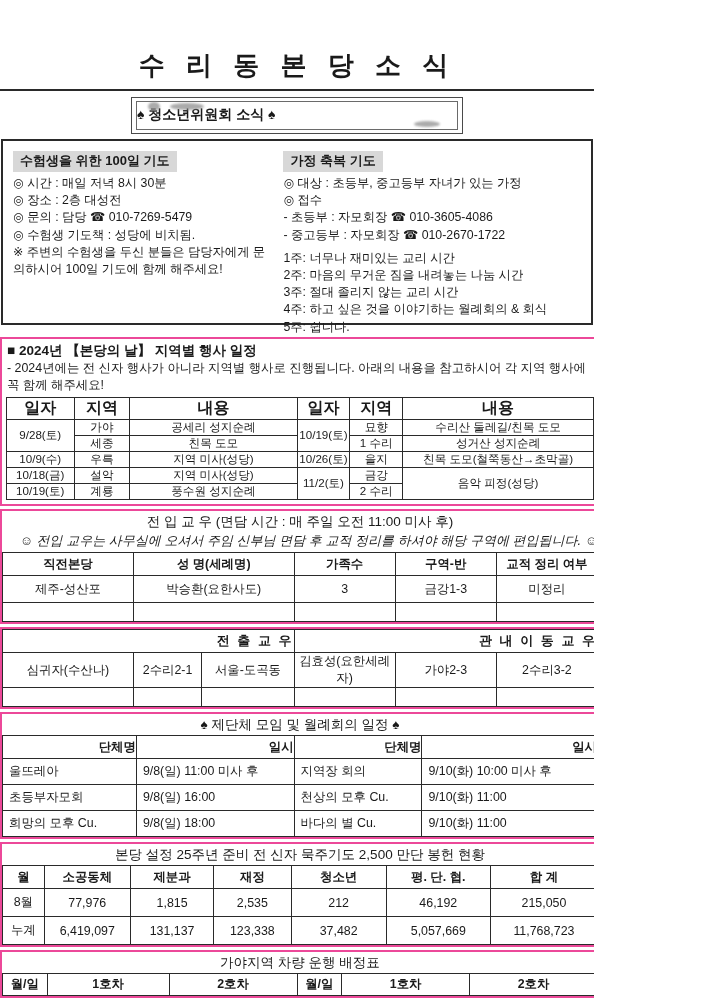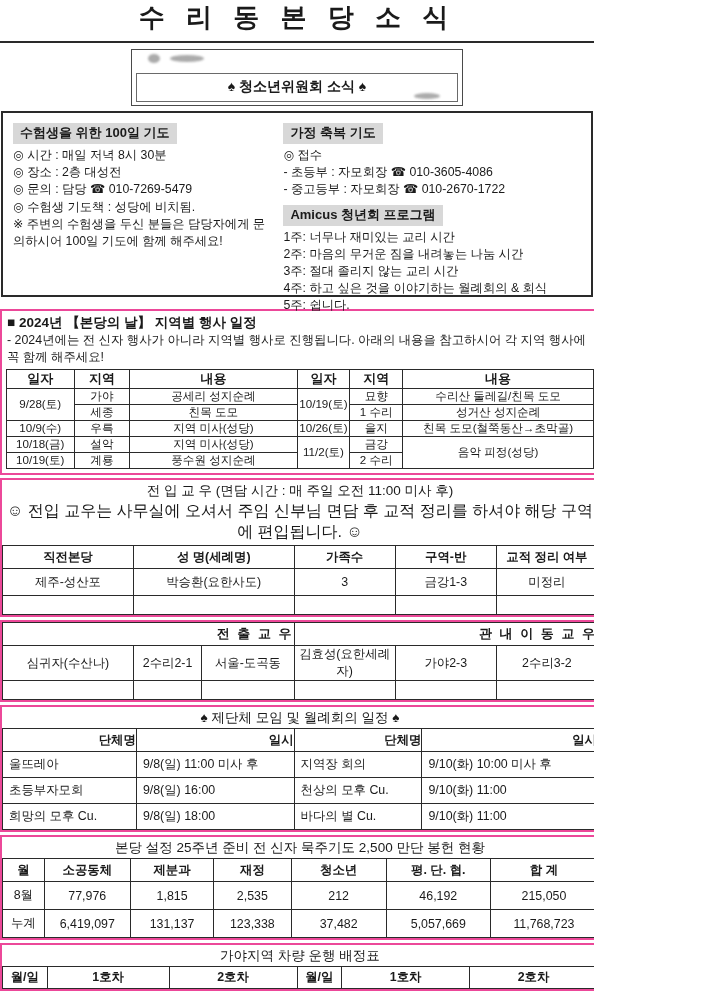--- a/index.html
+++ b/index.html
@@ -2,27 +2,27 @@
 <html><head>
 <meta charset="utf-8">
 <style>
   * { margin:0; padding:0; box-sizing:border-box; }
   html,body { background:#ffffff; }
   body {
     width:707px; height:1000px;
     font-family:"Liberation Sans","DejaVu Sans",sans-serif;
     color:#1a1a1a;
   }
-  .page { width:594px; height:1000px; position:relative; overflow:hidden; }
+  .page { width:594px; height:1000px; position:relative; padding-top:48px; overflow:hidden; }
 
   .main-title { text-align:center; font-size:26px; font-weight:bold; letter-spacing:7px; white-space:pre; }
   .title-rule { margin-top:6px; border-top:2.5px solid #2a2a2a; width:100%; }
 
   .banner { width:332px; margin:6px auto 0; border:1.5px solid #4a4a4a; padding:3px 4px; position:relative; background:#fff; }
-  .banner-inner { border:1px solid #6a6a6a; text-align:center; font-weight:bold; font-size:14px; padding:4px 0 5px;margin-top:20px; }
+  .banner-inner { border:1px solid #6a6a6a; text-align:left; font-weight:bold; font-size:14px; padding:4px 0 5px; }
   .smudge { position:absolute; background:#8f8f8f; border-radius:50%; filter:blur(1px); opacity:.75; }
   .smudge-tl { width:34px; height:7px; top:5px; left:38px; }
   .smudge-tl2 { width:12px; height:9px; top:4px; left:16px; }
   .smudge-br { width:26px; height:6px; bottom:6px; right:22px; }
 
   .youth-box { width:592px; height:186px; margin:5px auto 0; border:2px solid #2a2a2a; display:flex; gap:10px; padding:10px 8px 6px 10px; }
   .col-exam { width:46.5%; }
   .col-right { width:53.5%; }
   .hl-title { display:inline-block; background:#d8d8d8; font-weight:bold; font-size:13px; padding:1px 7px 2px; margin-bottom:3px; }
   .body-line { font-size:12.3px; line-height:1.4; }
@@ -33,25 +33,25 @@
 
   .regional-heading { font-weight:bold; font-size:13.5px; padding:3px 5px 0; }
   .regional-desc { font-size:12.4px; line-height:1.35; padding:0 5px 3px; }
   .regional-table-wrap { margin:1px 4px 4px; }
 
   table { width:100%; border-collapse:collapse; table-layout:fixed; }
   th,td { border:1px solid #2a2a2a; text-align:center; font-size:12.4px; overflow:hidden; }
   th { font-weight:bold; }
 
   .tbl-regional { border:1.5px solid #2a2a2a; }
-  .tbl-regional th { height:17px; font-size:13px; }
+  .tbl-regional th { height:17px; font-size:16px; }
   .tbl-regional td { height:15px; font-size:11.6px; }
 
   .sect-title { text-align:center; font-weight:normal; font-size:13.5px; padding:2px 0 1px; }
-  .sect-note { text-align:center; font-size:16px; padding:0 0 2px; }
+  .sect-note { text-align:right; font-size:13px; padding:0 0 2px;font-style:italic; }
 
   .tbl-std th { height:23px; }
   .tbl-std td { height:27px; }
   .tbl-std tr.empty td { height:19px; }
 
   .band { height:16px; font-size:13px; letter-spacing:2px;text-align:right; }
 
   .tbl-meet td { height:26px; }
   .tbl-meet th { height:23px;text-align:right; }
   .ta-l { text-align:left; padding-left:6px; }
@@ -80,25 +80,25 @@
     <div class="col-exam">
       <span class="hl-title">수험생을 위한 100일 기도</span>
       <div class="body-line">◎ 시간 : 매일 저녁 8시 30분</div>
       <div class="body-line">◎ 장소 : 2층 대성전</div>
       <div class="body-line">◎ 문의 : 담당 ☎ 010-7269-5479</div>
       <div class="body-line">◎ 수험생 기도책 : 성당에 비치됨.</div>
       <div class="body-line">※ 주변의 수험생을 두신 분들은 담당자에게 문의하시어 100일 기도에 함께 해주세요!</div>
     </div>
     <div class="col-right">
       <span class="hl-title">가정 축복 기도</span>
+      <div class="body-line">◎ 대상 : 초등부, 중고등부 자녀가 있는 가정</div>
       <div class="body-line">◎ 접수</div>
       <div class="body-line">- 초등부 : 자모회장 ☎ 010-3605-4086</div>
       <div class="body-line">- 중고등부 : 자모회장 ☎ 010-2670-1722</div>
       <div class="amicus-block">
-        <span class="hl-title">Amicus 청년회 프로그램</span>
         <div class="body-line">1주: 너무나 재미있는 교리 시간</div>
         <div class="body-line">2주: 마음의 무거운 짐을 내려놓는 나눔 시간</div>
         <div class="body-line">3주: 절대 졸리지 않는 교리 시간</div>
         <div class="body-line">4주: 하고 싶은 것을 이야기하는 월례회의 &amp; 회식</div>
         <div class="body-line">5주: 쉽니다.</div>
       </div>
     </div>
   </div>
 
   <div class="main-area">

